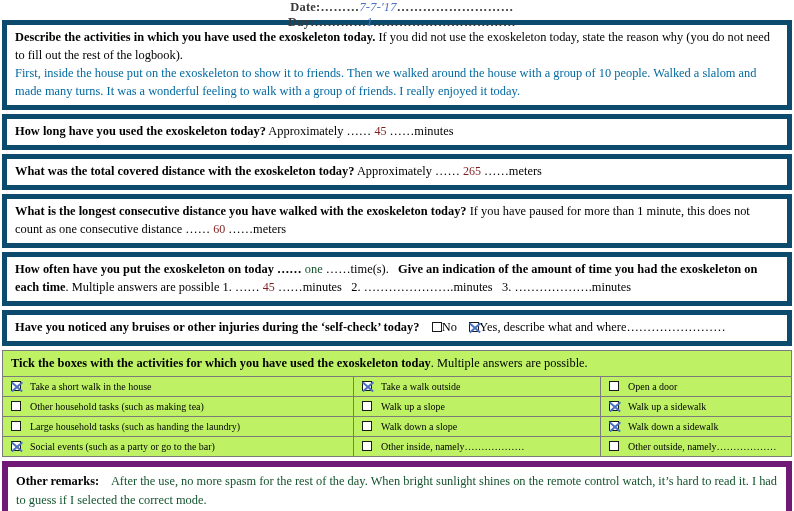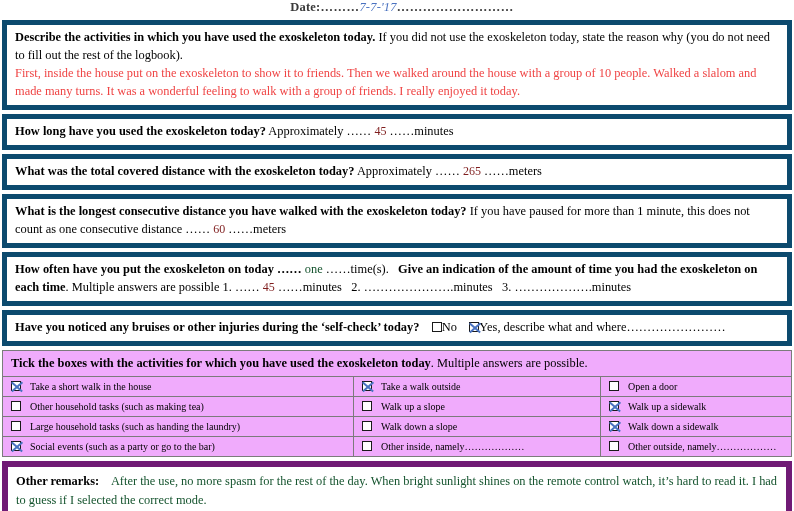--- a/index.html
+++ b/index.html
@@ -58,21 +58,21 @@
   .box b, .q { font-weight: bold; }
   .ans {
     color: #14532d;
     font-weight: normal;
   }
   .ansnum {
     color: #7f1d1d;
     font-size: 12px;
   }
   .bluetext {
-    color: #ef4444;
+    color: #0369a1;
     display: block;
   }
 
   
   .cb {
     display: inline-block;
     width: 10px;
     height: 10px;
     border: 1px solid #1a1a1a;
     position: relative;
@@ -91,21 +91,21 @@
     background: #4a72c0;
   }
   .cb.checked::before { transform: rotate(41deg); }
   .cb.checked::after  { transform: rotate(-41deg); }
 
   
   .table-box {
     border: 1px solid #7b7b7b;
     box-sizing: border-box;
     margin-bottom: 4px;
-    background: #f0abfc;
+    background: #bef264;
   }
   .table-head {
     font-size: 12.4px;
     padding: 4px 8px 4px 8px;
     border-bottom: 1px solid #7b7b7b;
     line-height: 1.4;
   }
   .grid { width: 100%; border-collapse: collapse; table-layout: fixed; }
   .grid td {
     border-right: 1px solid #7b7b7b;
@@ -134,20 +134,21 @@
   .remarks .lbl { font-weight: bold; }
 </style>
 </head>
 <body>
 
 <div class="page">
 
   <div class="header-row">
     <span class="header-field"><span>Date:</span><span class="dots">………</span><span class="hw">7-7-'17</span><span class="dots">………………………</span></span>
     <span class="header-gap"></span>
+    <span class="header-field"><span>Day:</span><span class="dots">…………</span><span class="hw">1</span><span class="dots">……………………………</span></span>
   </div>
 
   <div class="box">
     <span class="q">Describe the activities in which you have used the exoskeleton today.</span>
     <span>If you did not use the exoskeleton today, state the reason why (you do not need to fill out the rest of the logbook).</span>
     <span class="bluetext">First, inside the house put on the exoskeleton to show it to friends. Then we walked around the house with a group of 10 people. Walked a slalom and made many turns. It was a wonderful feeling to walk with a group of friends. I really enjoyed it today.</span>
   </div>
 
   <div class="box">
     <span class="q">How long have you used the exoskeleton today?</span>

